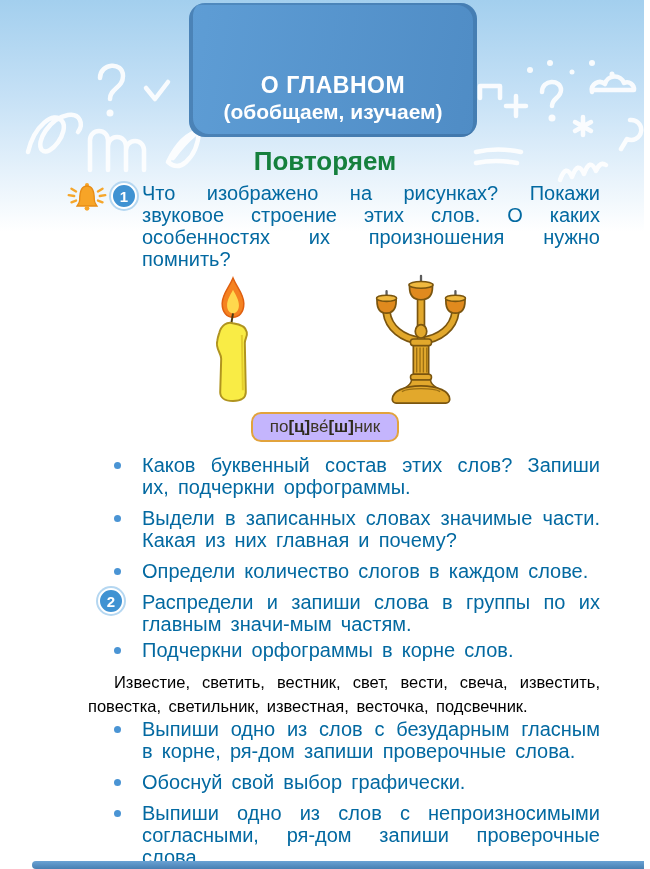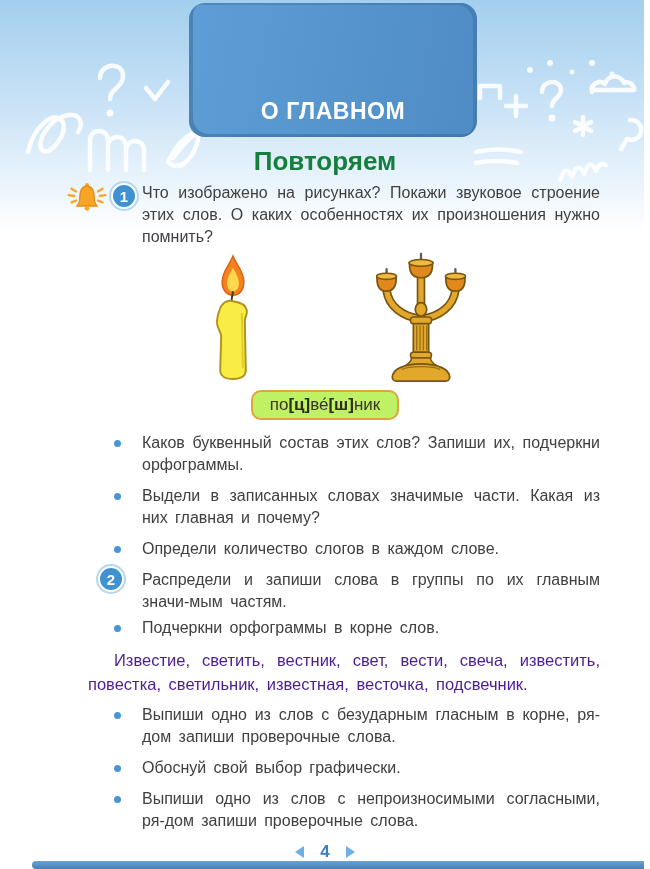--- a/index.html
+++ b/index.html
@@ -20,46 +20,46 @@
     display:flex; flex-direction:column; justify-content:flex-end; align-items:center;
     padding-bottom:12px; color:#fff; font-weight:bold; text-align:center; }
   .header-line1 { font-size:23px; line-height:28px; letter-spacing:.5px; }
   .header-line2 { font-size:21px; line-height:26px; }
 
   .content { position:relative; padding-top:146px; width:650px; }
 
   h2.section-heading { text-align:center; color:#15803d; font-size:26px; line-height:30px;
     font-weight:bold; margin-bottom:6px; }
 
-  .jtext { color:#404040; font-size:16px; line-height:22px; text-align:justify;
+  .jtext { color:#0369a1; font-size:20px; line-height:22px; text-align:justify;
            word-spacing:.18em; }
 
   .ex-row { position:relative; margin:0 50px 0 142px; }
   .ex-marker { position:absolute; left:-76px; top:-3px; display:flex; align-items:center; gap:3px; }
   .ex-marker2 { position:absolute; left:-44px; top:-3px; }
   .badge { width:26px; height:26px; border-radius:50%; background:#3f92d2; color:#fff;
     font-weight:bold; font-size:15px; display:flex; align-items:center; justify-content:center;
     border:2px solid #fff; box-shadow:0 0 0 2px #b5d7f1; }
 
   .figures { display:flex; justify-content:center; align-items:flex-end; gap:115px;
              padding-left:30px; margin:4px 0 2px; height:130px; }
 
   .caption-wrap { text-align:center; margin:8px 0 12px; }
-  .caption-box { display:inline-block; background:#bef264; border:2px solid #e2a33c;
+  .caption-box { display:inline-block; background:#c4b5fd; border:2px solid #e2a33c;
     border-radius:10px; padding:3px 17px; font-size:17px; color:#3c3525; }
   .caption-box b { font-weight:bold; color:#2e2a1d; }
 
   .bullet-row { position:relative; margin:0 50px 9px 142px; }
   .bullet-row .dot { position:absolute; left:-28px; top:8px; width:7px; height:7px;
     border-radius:50%; background:#4a94d4; }
 
   .word-list { margin:4px 50px 0 88px; text-indent:26px; font-size:16.5px; line-height:24px;
-    color:#4c1d95; text-align:justify; word-spacing:.18em; }
-
-  .mt4{margin-top:4px;} .mt8{margin-top:4px;} .mt10{margin-top:8px;}
+    color:#000000; text-align:justify; word-spacing:.18em; }
+
+  .mt4{margin-top:4px;} .mt8{margin-top:4px;} .mt10{margin-top:0;}
 
   .pagination { margin-top:10px; display:flex; justify-content:center; align-items:center; gap:16px; }
   .page-num { color:#3a7ec3; font-weight:bold; font-size:17px; }
   .nav-arrow { display:flex; align-items:center; cursor:pointer; }
   .tri-left { width:0; height:0; border-top:6px solid transparent; border-bottom:6px solid transparent;
     border-right:9px solid #6fb0e4; }
   .tri-right { width:0; height:0; border-top:6px solid transparent; border-bottom:6px solid transparent;
     border-left:9px solid #6fb0e4; }
 
   .bottom-bar { position:absolute; bottom:0; left:32px; right:0; height:8px;
@@ -91,20 +91,21 @@
     <circle cx="552" cy="118" r="3.5" fill="#fff" stroke="none"></circle>
     <path d="M575,122 l16,9 M591,122 l-16,9 M583,117 v18"></path>
     <path d="M476,152 q22,-5 45,0 M476,163 q20,-4 41,0"></path>
     <path d="M560,180 q6,-17 12,-3 q6,-17 12,-3 q6,-17 12,-3 q4,-10 10,-6"></path>
     <path d="M592,92 a8,8 0 0 1 13,-8 a10,10 0 0 1 19,-1 a7,7 0 0 1 10,7 h-41"></path>
     <path d="M630,120 a10,10 0 1 1 -3,19 l-6,10"></path>
   </svg>
 
   <div class="header-box">
     <div class="header-line1">О ГЛАВНОМ</div>
+    <div class="header-line2">(обобщаем, изучаем)</div>
   </div>
 
   <div class="content">
 
     <h2 class="section-heading">Повторяем</h2>
 
     <div class="ex-row">
       <div class="ex-marker">
         <svg width="42" height="34" viewBox="0 0 46 36">
           <g stroke="#f5a62b" stroke-width="2.6" stroke-linecap="round">

